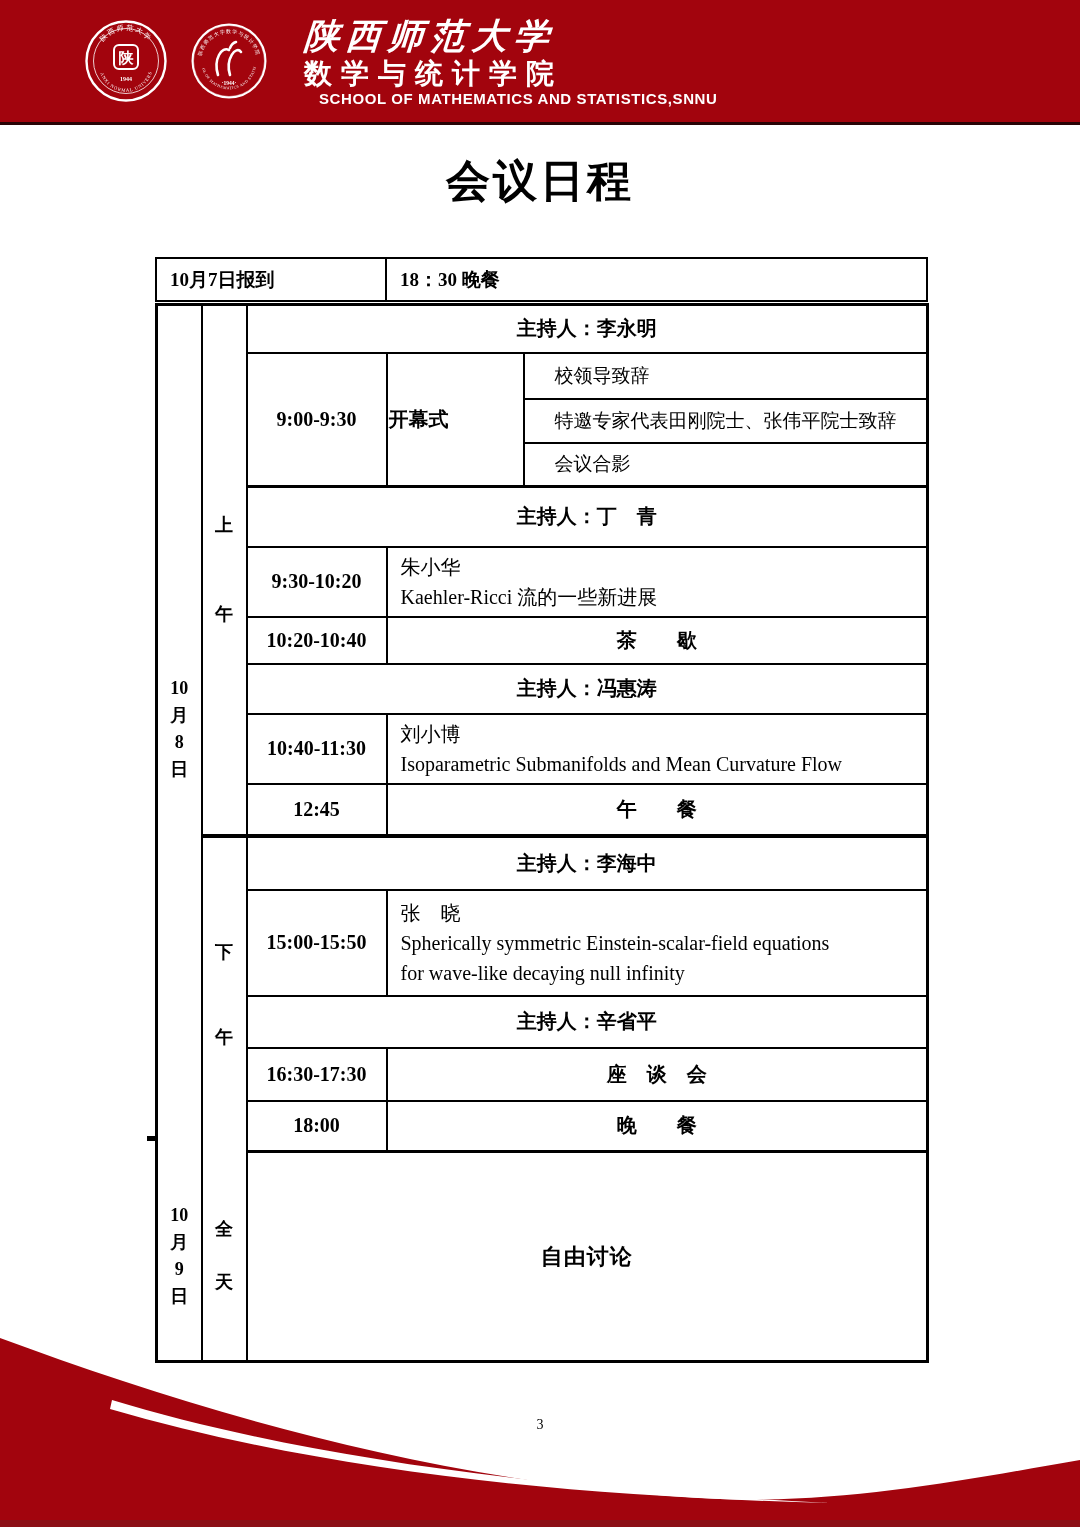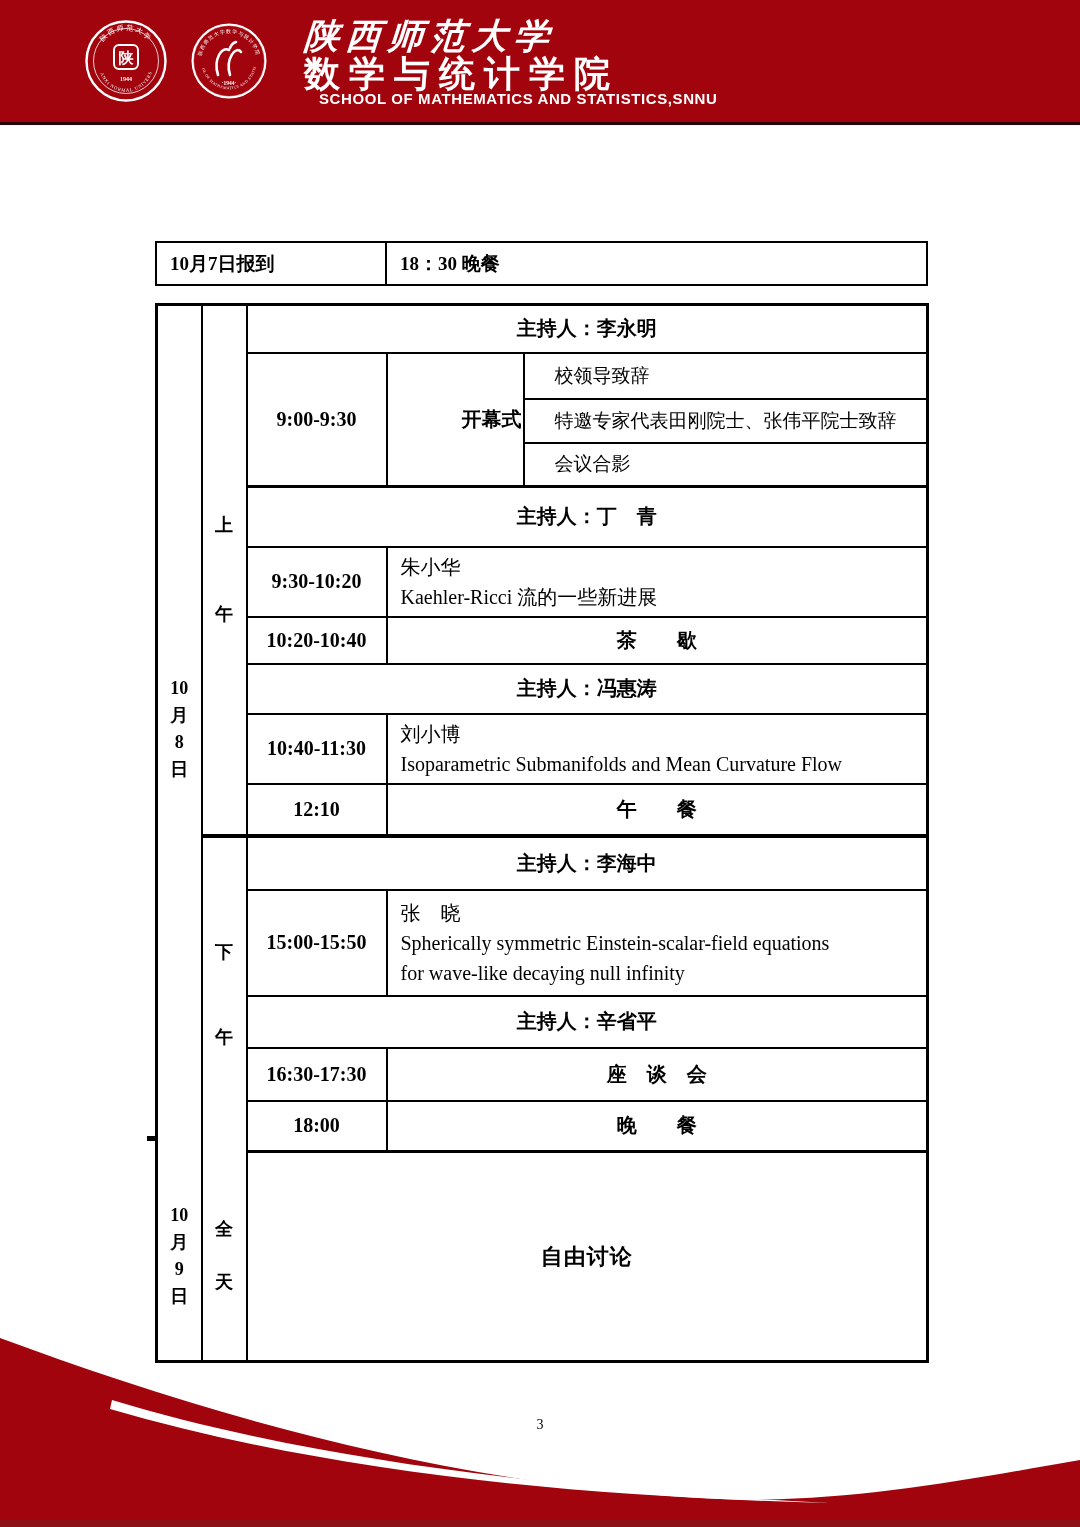--- a/index.html
+++ b/index.html
@@ -14,45 +14,45 @@
     box-sizing:border-box;padding-left:84px;gap:22px;
   }
   .seal{flex:0 0 auto;}
   .wordmark{display:flex;flex-direction:column;justify-content:center;color:#fff;margin-left:14px;}
   .calligraphy{
     font-size:35px;font-weight:bold;font-style:italic;letter-spacing:7px;
     line-height:38px;transform:skewX(-4deg);
   }
   .school-cn{
     font-family:"Liberation Sans","DejaVu Sans",sans-serif;
-    font-size:36px;font-weight:bold;letter-spacing:9px;line-height:36px;
+    font-size:28px;font-weight:bold;letter-spacing:9px;line-height:36px;
   }
   .school-en{
     font-family:"Liberation Sans","DejaVu Sans",sans-serif;
     font-size:15px;font-weight:bold;letter-spacing:0.6px;line-height:13px;margin-left:15px;
   }
   
   .main-title{
     position:absolute;top:152px;left:0;width:1080px;text-align:center;
     font-size:44px;font-weight:bold;letter-spacing:3px;
   }
   
   table{border-collapse:collapse;table-layout:fixed;}
   td{border:2px solid #000;box-sizing:border-box;font-size:19px;vertical-align:middle;overflow:hidden;}
-  .pretable{position:absolute;top:241px;left:155px;width:771px;border:2px solid #000;}
+  .pretable{position:absolute;top:257px;left:155px;width:771px;border:2px solid #000;}
   .pretable td{height:43px;font-weight:bold;font-size:19px;padding-left:13px;}
   .sched{position:absolute;top:303px;left:155px;width:771px;border:3px solid #000;}
   .c-date,.c-period{text-align:center;font-weight:bold;font-size:18px;padding:0;}
   .vstack{display:flex;flex-direction:column;align-items:center;justify-content:center;line-height:27px;}
   .gap-am{row-gap:62px;}
   .gap-pm{row-gap:58px;}
   .gap-all{row-gap:26px;}
   .chair{text-align:center;font-weight:bold;font-size:20px;}
   .time{text-align:center;font-weight:bold;font-size:20px;padding:0 2px;}
-  .opening{text-align:right;font-weight:bold;font-size:20px;}
+  .opening{text-align:left;font-weight:bold;font-size:20px;}
   .speech{text-align:left;padding-left:30px;font-size:19px;}
   .talk{text-align:left;padding:4px 6px 4px 13px;font-size:20px;line-height:30px;}
   .talk .speaker{font-weight:normal;}
   .break{text-align:center;font-weight:bold;font-size:20px;}
   .free{text-align:center;font-weight:bold;font-size:22px;letter-spacing:1px;}
   .b3{border-bottom-width:3px;}
   .b4{border-bottom-width:4px;}
   .bhide{border-bottom-style:hidden;}
   .tick{position:absolute;left:147px;top:1136px;width:9px;height:5px;background:#000;}
   
@@ -104,20 +104,21 @@
       <text x="0" y="24" font-size="5.5" font-weight="bold" fill="#ffffff" text-anchor="middle">·1944·</text>
     </svg>
 
     <div class="wordmark">
       <div class="calligraphy">陕西师范大学</div>
       <div class="school-cn">数学与统计学院</div>
       <div class="school-en">SCHOOL OF MATHEMATICS AND STATISTICS,SNNU</div>
     </div>
   </div>
 
+  <div class="main-title">会议日程</div>
 
   <table class="pretable">
     <colgroup>
         <col style="width:230px">
         <col style="width:541px">
       </colgroup>
     <tbody>
         <tr>
       <td>10月7日报到</td>
       <td>18：30 晚餐</td>
@@ -188,21 +189,21 @@
 
     <tr style="height:66px">
       <td class="time">10:40-11:30</td>
       <td class="talk" colspan="2">
         <div class="speaker">刘小博</div>
         <div>Isoparametric Submanifolds and Mean Curvature Flow</div>
       </td>
     </tr>
 
     <tr style="height:52px">
-      <td class="time b4">12:10</td>
+      <td class="time b4">12:45</td>
       <td class="break b4" colspan="2">午　　餐</td>
     </tr>
 
     <tr style="height:54px">
       <td class="c-period bhide" rowspan="5">
         <div class="vstack gap-pm">
           <span>下</span>
           <span>午</span>
         </div>
       </td>

